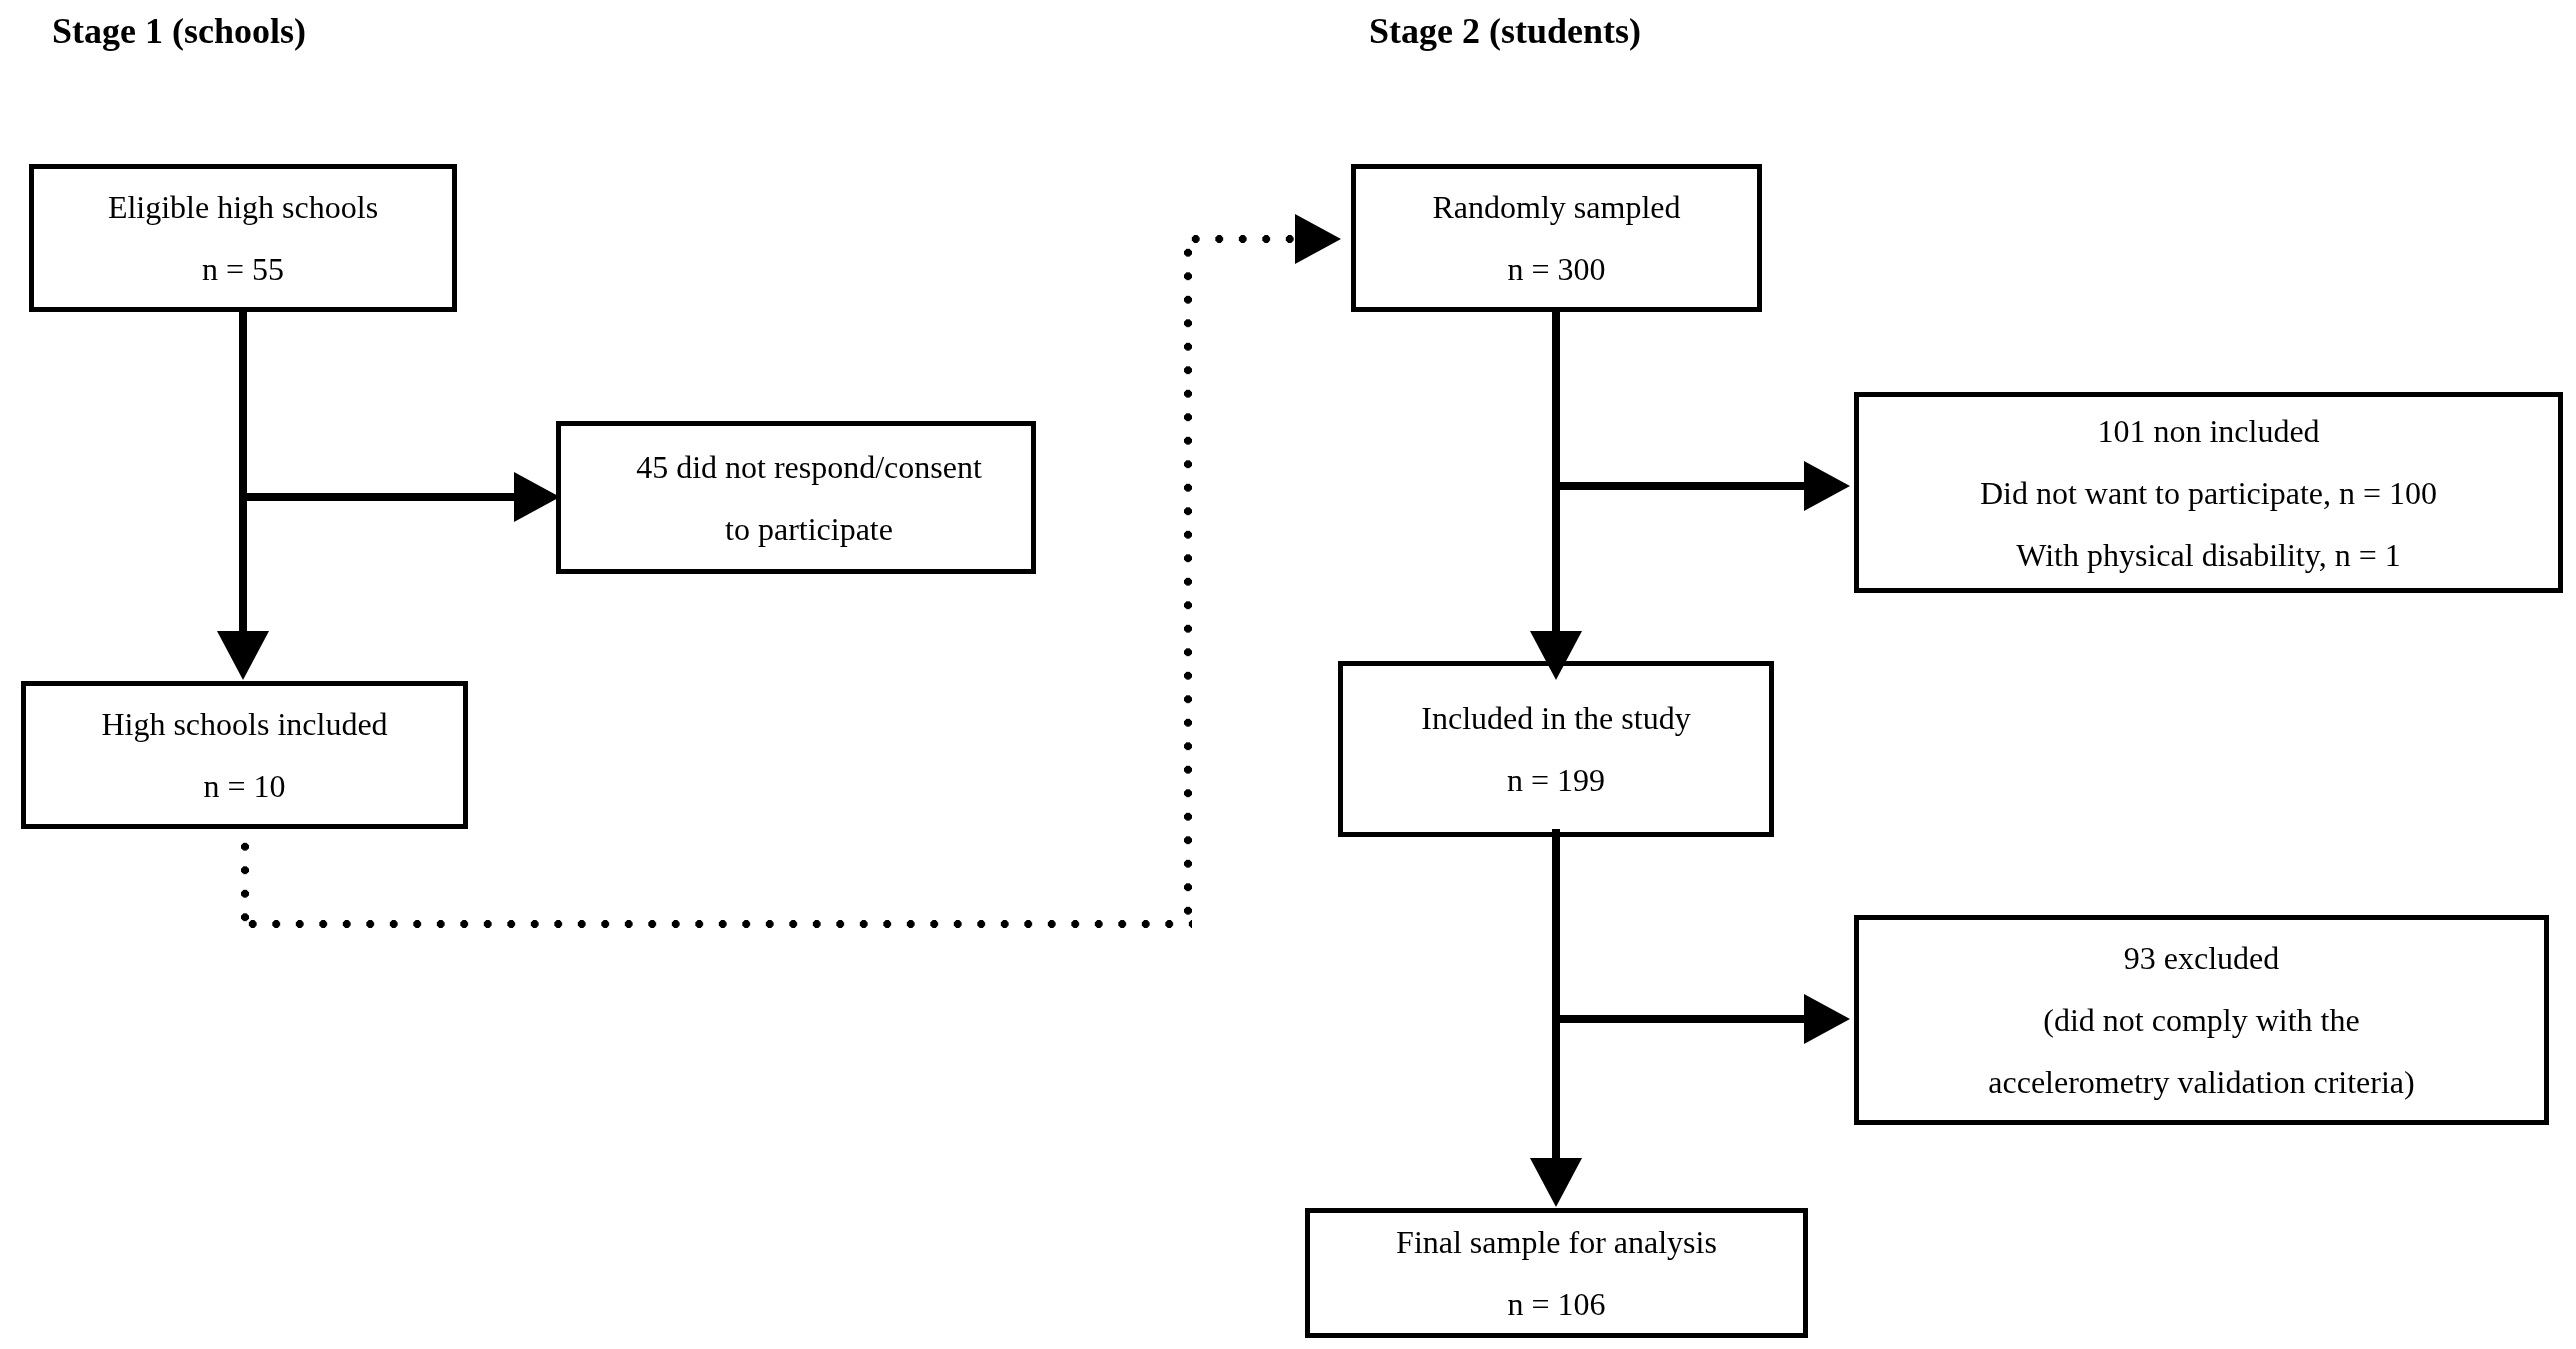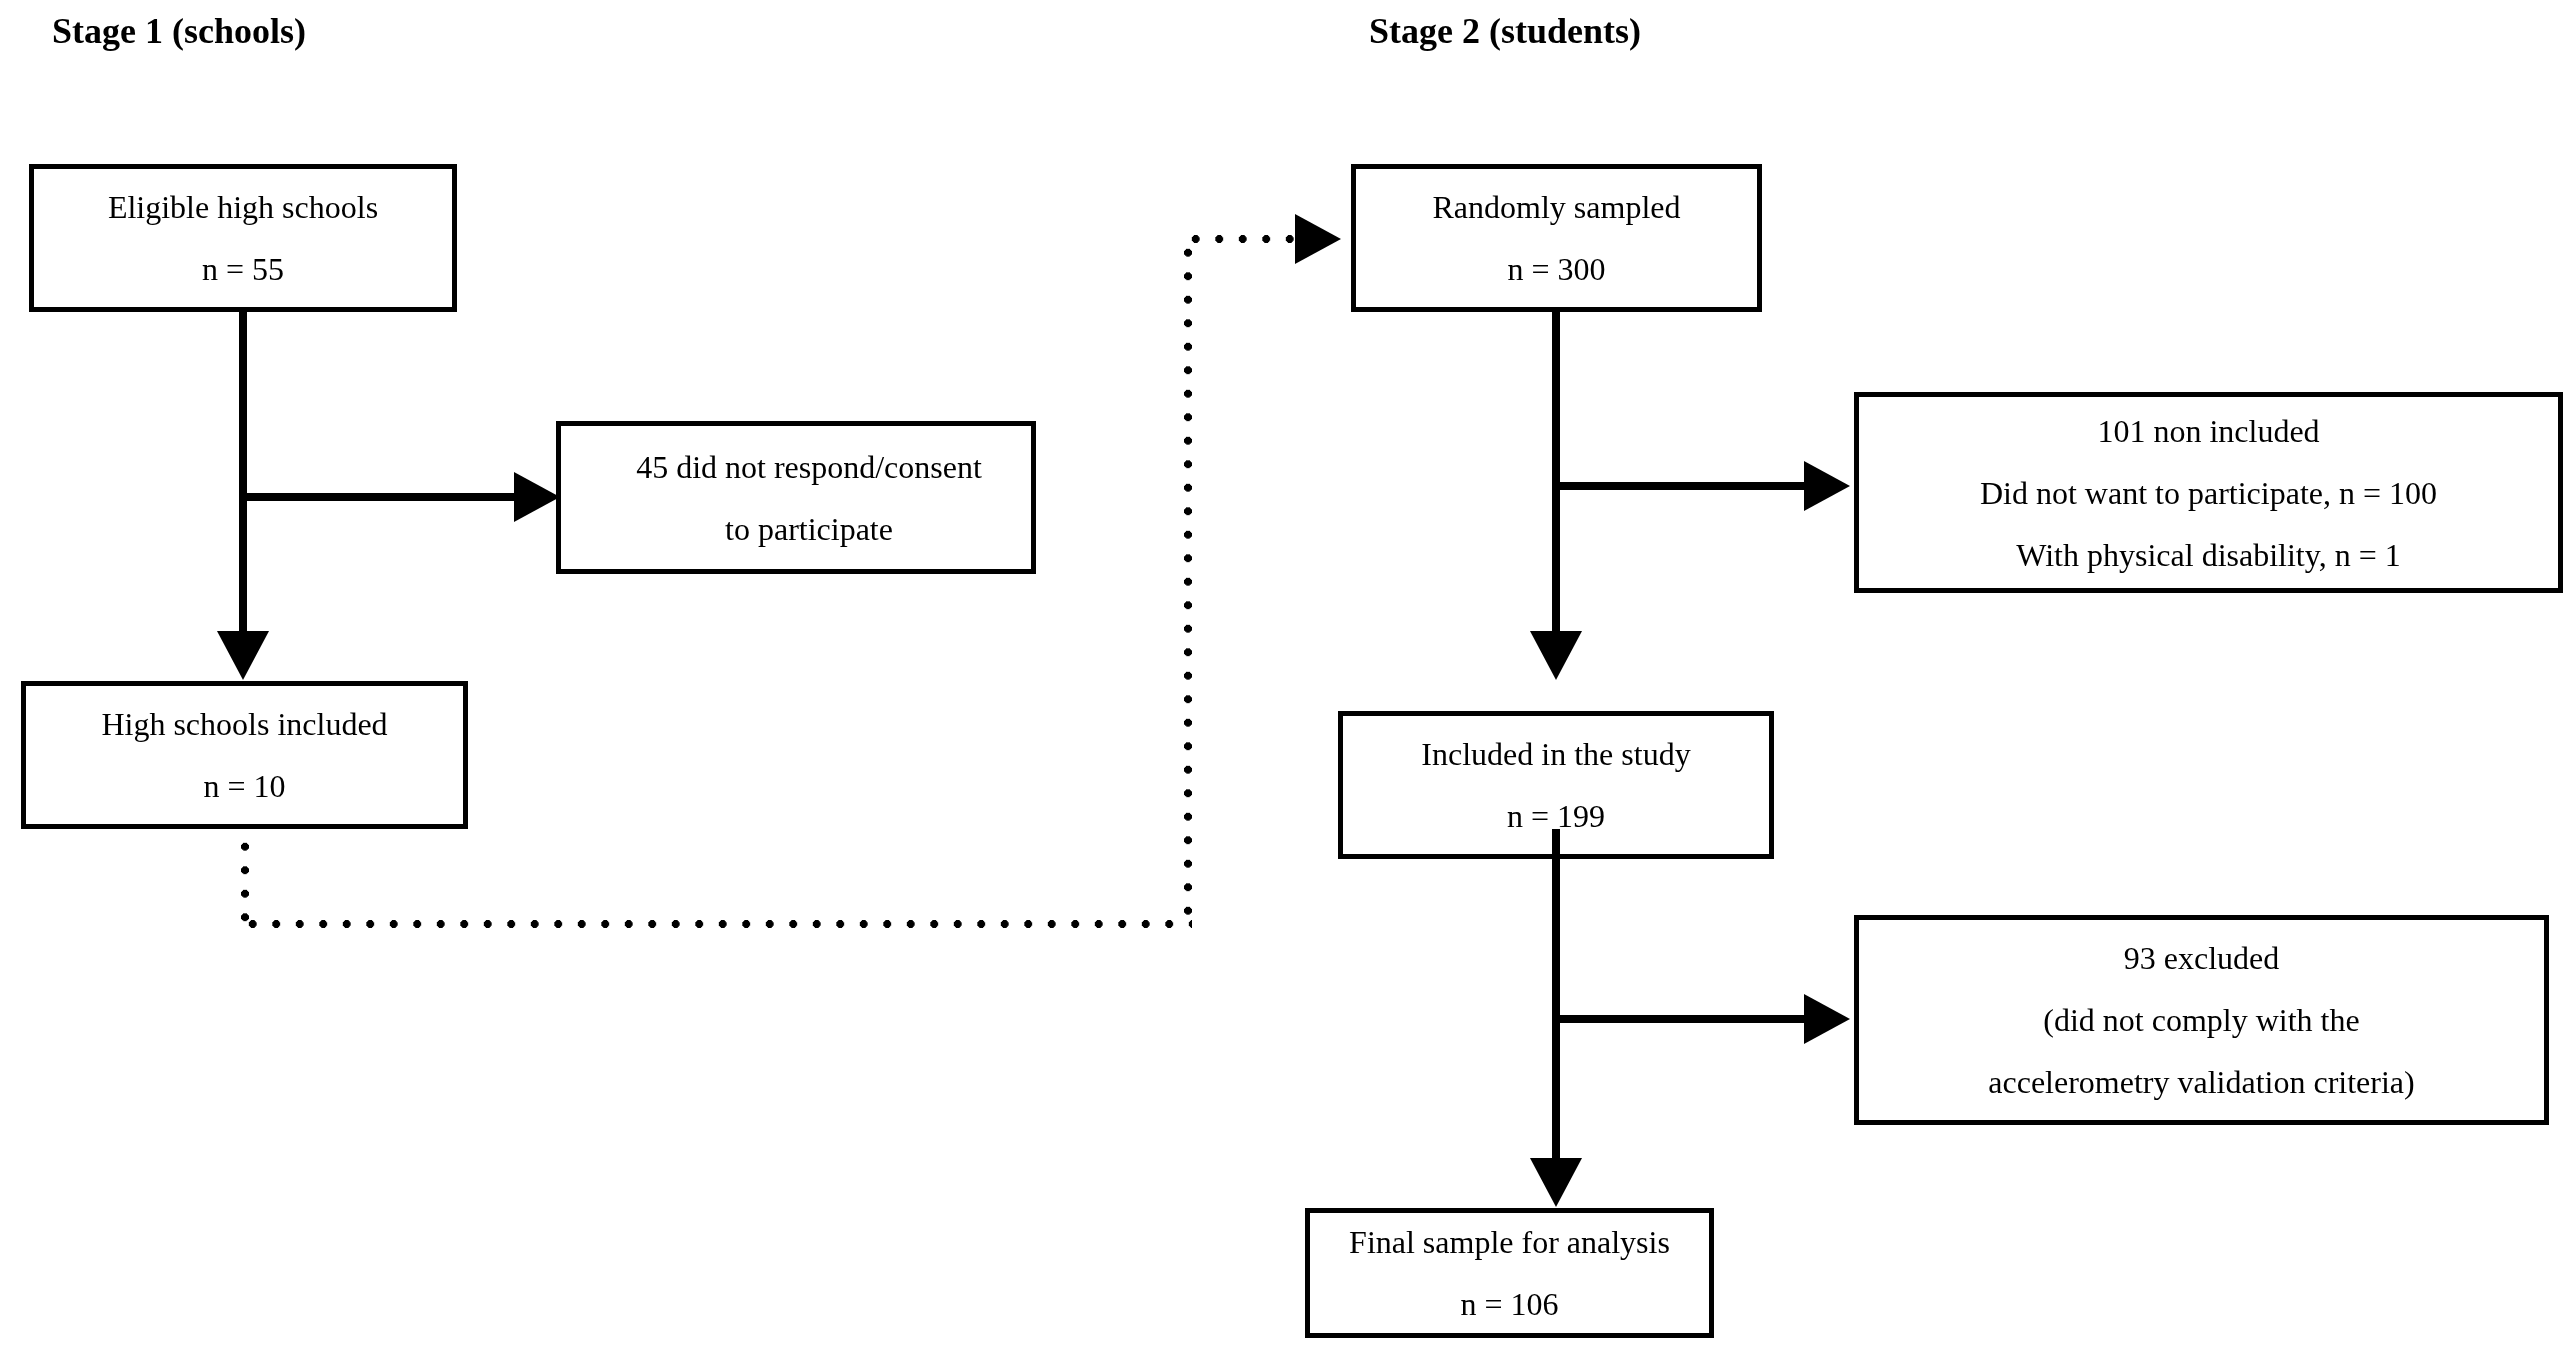--- a/index.html
+++ b/index.html
@@ -98,32 +98,32 @@
     <div class="line">Randomly sampled</div>
     <div class="line">n = 300</div>
   </div>
 
   <div class="box" style="left:1854px; top:392px; width:709px; height:201px;">
     <div class="line">101 non included</div>
     <div class="line">Did not want to participate, n = 100</div>
     <div class="line">With physical disability, n = 1</div>
   </div>
 
-  <div class="box" style="left:1338px; top:711px; width:436px; height:148px;">
+  <div class="box" style="left:1338px; top:661px; width:436px; height:176px;">
     <div class="line">Included in the study</div>
     <div class="line">n = 199</div>
   </div>
 
   <div class="box" style="left:1854px; top:915px; width:695px; height:210px;">
     <div class="line">93 excluded</div>
     <div class="line">(did not comply with the</div>
     <div class="line">accelerometry validation criteria)</div>
   </div>
 
-  <div class="box" style="left:1305px; top:1208px; width:409px; height:130px;">
+  <div class="box" style="left:1305px; top:1208px; width:503px; height:130px;">
     <div class="line">Final sample for analysis</div>
     <div class="line">n = 106</div>
   </div>
 
   <div class="seg" style="left:239px; top:312px; width:7.6px; height:321px;"></div>
   <div class="head-down" style="left:217px; top:631px;"></div>
 
   <div class="seg" style="left:239px; top:493px; width:277px; height:7.6px;"></div>
   <div class="head-right" style="left:514px; top:472px;"></div>
 

